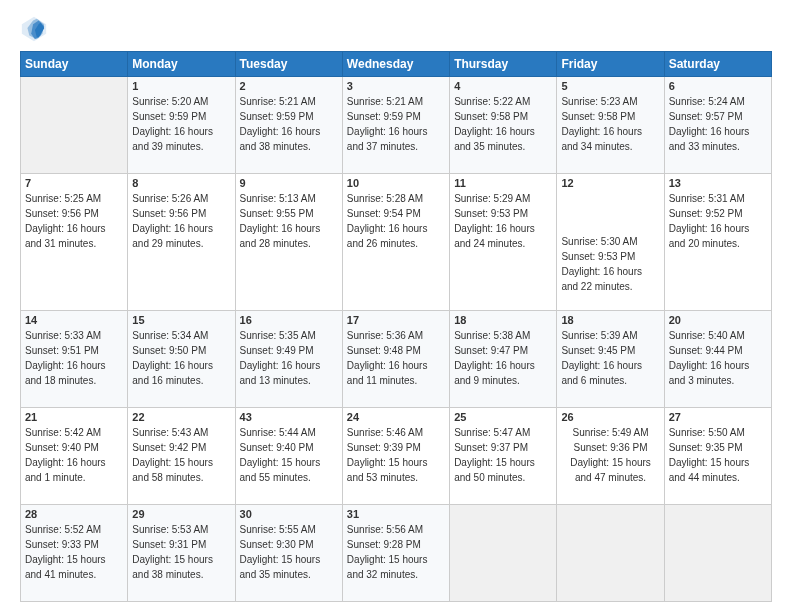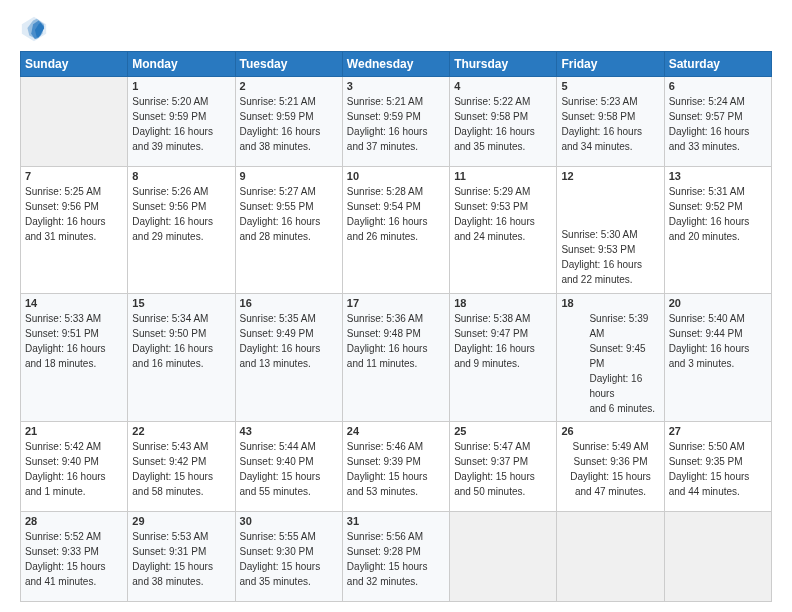--- a/index.html
+++ b/index.html
@@ -189,21 +189,21 @@
           </td>
           <td>
             <span class="day-number">8</span>
             <div class="day-info" style="white-space: pre-line;">Sunrise: 5:26 AM
 Sunset: 9:56 PM
 Daylight: 16 hours
 and 29 minutes.</div>
           </td>
           <td>
             <span class="day-number">9</span>
-            <div class="day-info" style="white-space: pre-line;">Sunrise: 5:27 AM
+            <div class="day-info" style="white-space: pre-line;">Sunrise: 5:13 AM
 Sunset: 9:55 PM
 Daylight: 16 hours
 and 28 minutes.</div>
           </td>
           <td>
             <span class="day-number">10</span>
             <div class="day-info" style="white-space: pre-line;">Sunrise: 5:28 AM
 Sunset: 9:54 PM
 Daylight: 16 hours
 and 26 minutes.</div>
@@ -261,21 +261,21 @@
           </td>
           <td>
             <span class="day-number">18</span>
             <div class="day-info" style="white-space: pre-line;">Sunrise: 5:38 AM
 Sunset: 9:47 PM
 Daylight: 16 hours
 and 9 minutes.</div>
           </td>
           <td>
             <span class="day-number">18</span>
-            <div class="day-info" style="white-space: pre-line; margin-left: 28px;">Sunrise: 5:39 AM
+            <div class="day-info" style="white-space: pre-line;">Sunrise: 5:39 AM
 Sunset: 9:45 PM
 Daylight: 16 hours
 and 6 minutes.</div>
           </td>
           <td>
             <span class="day-number">20</span>
             <div class="day-info" style="white-space: pre-line;">Sunrise: 5:40 AM
 Sunset: 9:44 PM
 Daylight: 16 hours
 and 3 minutes.</div>

